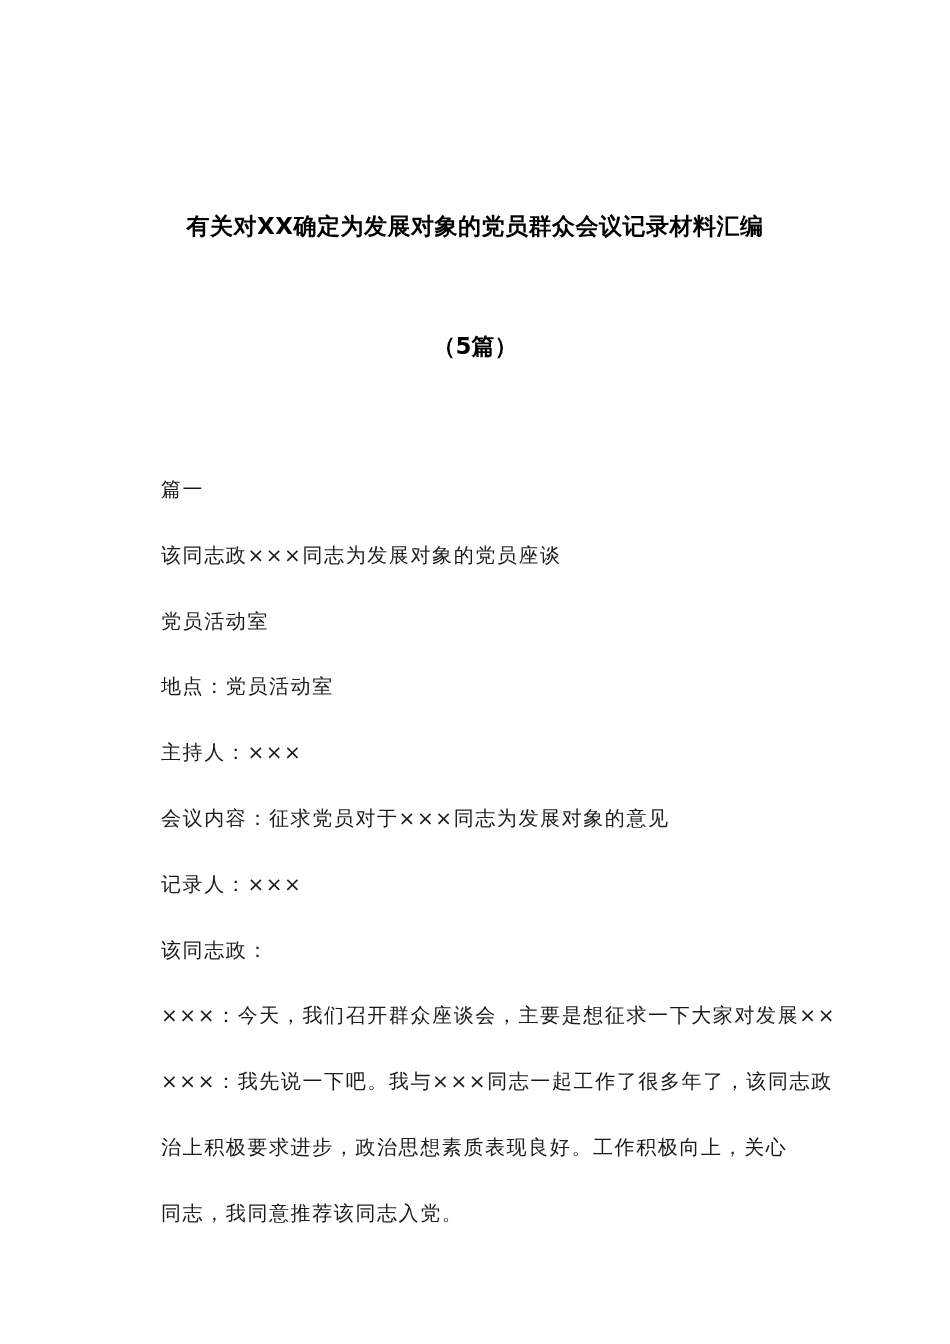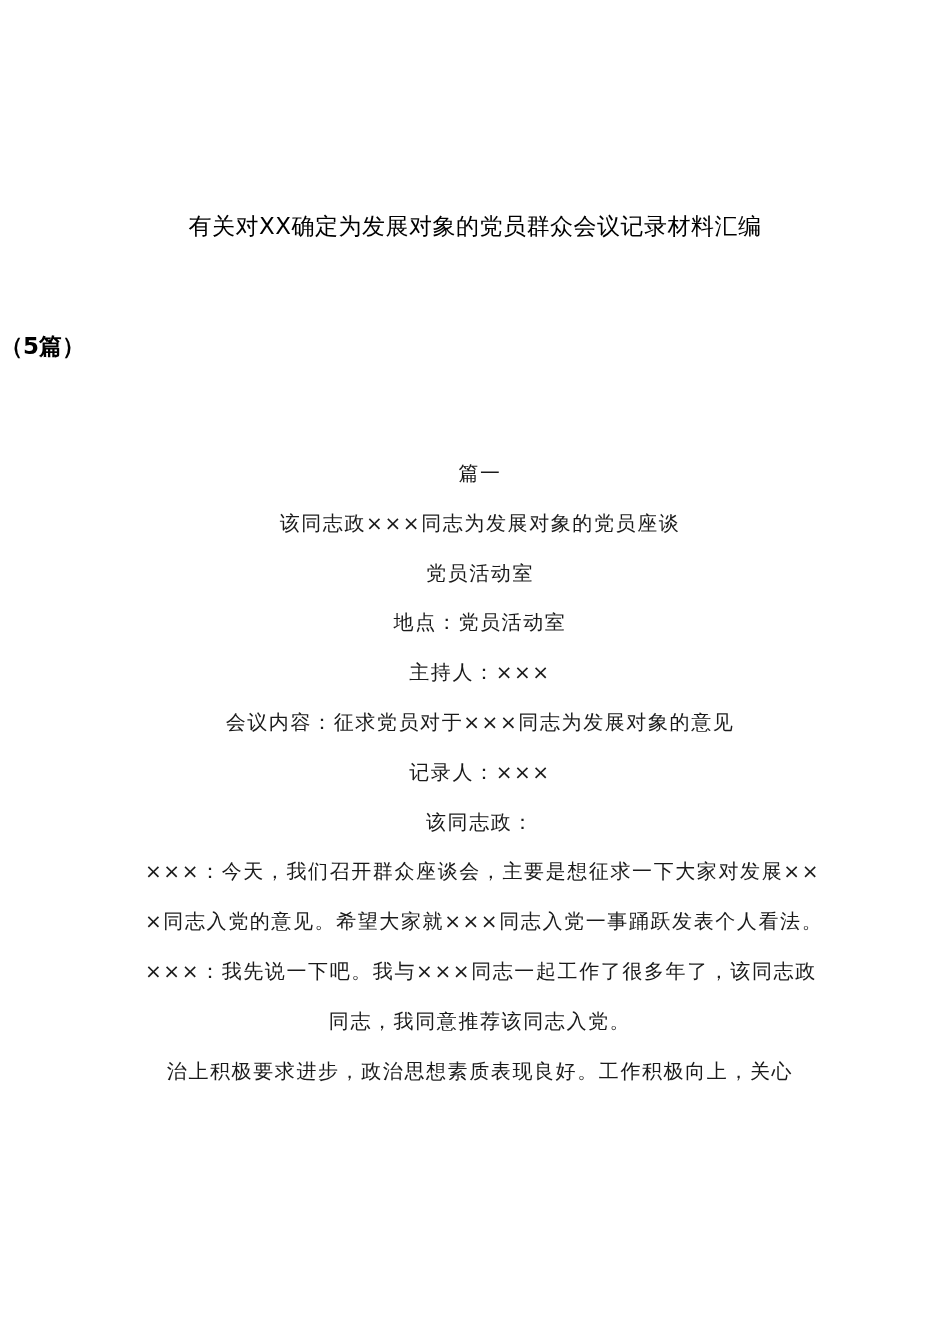--- a/index.html
+++ b/index.html
@@ -23,67 +23,65 @@
       height: 1344px;
       background: #ffffff;
     }
     .doc-title {
       position: absolute;
       left: 0;
       width: 950px;
       top: 208px;
       text-align: center;
       font-size: 23px;
-      font-weight: normal;
+      font-weight: bold;
       letter-spacing: 0.5px;
       line-height: 36px;
       white-space: nowrap;
     }
     .doc-subtitle {
       position: absolute;
       left: 0;
       width: 950px;
       top: 328px;
-      text-align: left;
+      text-align: center;
       font-size: 23px;
       font-weight: bold;
       line-height: 36px;
     }
     .body-text {
       position: absolute;
       left: 145px;
       width: 670px;
       top: 449px;
       font-size: 20px;
       line-height: 49.8px;
       letter-spacing: 1.6px;
       color: #1a1a1a;
     }
     .body-text p {
-      margin: 0;
+      margin: 16px;
       padding: 0;
       white-space: nowrap;
-      text-align: center;
     }
   </style>
 </head>
 <body>
 
 <div class="page">
   <div class="doc-title">有关对XX确定为发展对象的党员群众会议记录材料汇编</div>
   <div class="doc-subtitle">（5篇）</div>
 
   <div class="body-text">
     <p>篇一</p>
     <p>该同志政×××同志为发展对象的党员座谈</p>
     <p>党员活动室</p>
     <p>地点：党员活动室</p>
     <p>主持人：×××</p>
     <p>会议内容：征求党员对于×××同志为发展对象的意见</p>
     <p>记录人：×××</p>
     <p>该同志政：</p>
     <p>×××：今天，我们召开群众座谈会，主要是想征求一下大家对发展××</p>
-    <p>×同志入党的意见。希望大家就×××同志入党一事踊跃发表个人看法。</p>
     <p>×××：我先说一下吧。我与×××同志一起工作了很多年了，该同志政</p>
+    <p>治上积极要求进步，政治思想素质表现良好。工作积极向上，关心</p>
     <p>同志，我同意推荐该同志入党。</p>
-    <p>治上积极要求进步，政治思想素质表现良好。工作积极向上，关心</p>
   </div>
 </div>
 
 </body></html>

